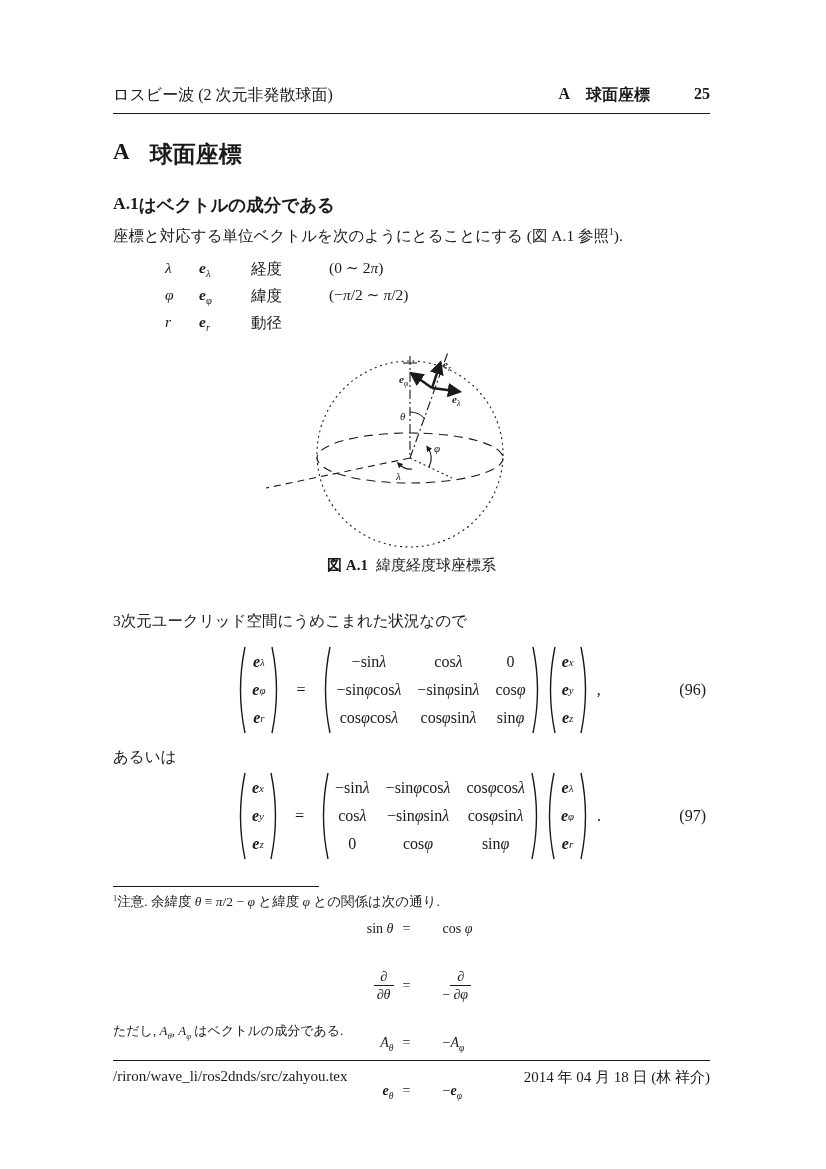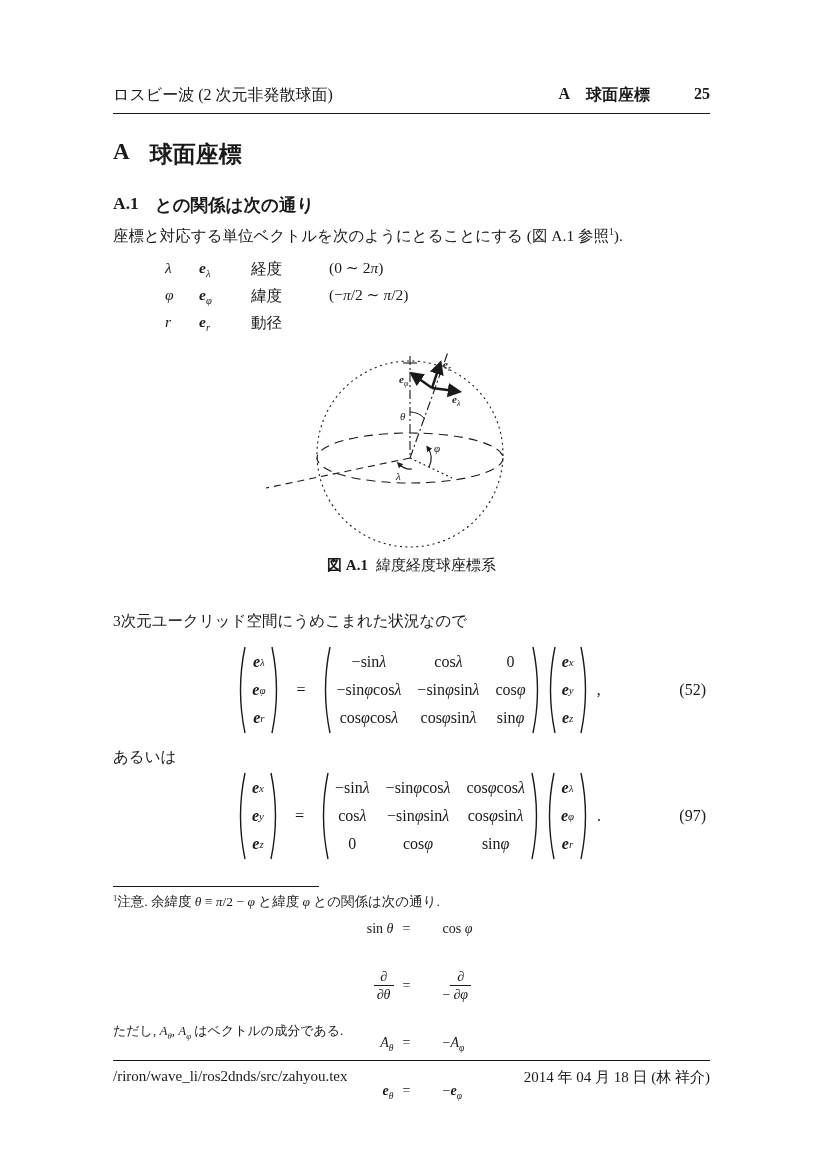--- a/index.html
+++ b/index.html
@@ -12,21 +12,21 @@
   sub{font-size:68%;line-height:0;font-style:italic;}
   sup{font-size:62%;line-height:0;}
 
   .header{position:absolute;left:113px;right:116px;top:85px;display:flex;justify-content:space-between;
           align-items:flex-end;border-bottom:1.5px solid #1a1a1a;padding-bottom:7px;font-size:16px;}
   .header-right{display:flex;align-items:baseline;gap:44px;}
   .header-sec{display:flex;gap:16px;font-weight:bold;}
   .pageno{font-weight:bold;}
 
   .section-title{position:absolute;left:113px;top:139px;font-size:23px;font-weight:bold;display:flex;gap:20px;}
-  .subsection-title{position:absolute;left:113px;top:193px;font-size:17.5px;font-weight:bold;display:flex;gap:16px;}
+  .subsection-title{position:absolute;left:113px;top:193px;font-size:17.5px;font-weight:bold;display:flex;}
   .intro{position:absolute;left:113px;top:226px;right:110px;font-size:15.5px;}
 
   .coord-list{position:absolute;left:165px;top:259px;display:grid;
               grid-template-columns:22px 40px 66px auto;column-gap:12px;row-gap:6px;font-size:15.5px;}
   .coord-list .sym{font-style:italic;}
 
   .figure-wrap{position:absolute;left:262px;top:352px;width:270px;height:200px;}
   .figure-caption{position:absolute;left:113px;right:116px;top:556px;text-align:center;font-size:15px;}
   .figure-caption .cap-label{font-weight:bold;margin-right:8px;}
 
@@ -82,21 +82,21 @@
     </span>
   </div>
 
   <div class="section-title">
     <span>A</span>
     <span>球面座標</span>
   </div>
 
   <div class="subsection-title">
     <span>A.1</span>
-    <span>との関係は次の通り</span>
+    <span>はベクトルの成分である</span>
   </div>
 
   <div class="intro"><span>座標と対応する単位ベクトルを次のようにとることにする (図 A.1 参照</span><sup>1</sup><span>).</span></div>
 
   <div class="coord-list">
     <span class="sym math"><i>λ</i></span>
     <span class="math"><span class="vec">e</span><sub><i>λ</i></sub></span>
     <span>経度</span>
     <span class="math">(0 ∼ 2<i>π</i>)</span>
 
@@ -234,21 +234,21 @@
         <span class="mcell math">
             <span class="vec">e</span>
             <sub>z</sub>
           </span>
       </div>
       <svg class="paren-svg" width="13" height="92" viewBox="0 0 13 92">
           <path d="M2,3 Q11,46 2,89" fill="none" stroke="#1a1a1a" stroke-width="1.4"></path>
         </svg>
       <span class="eq-trail">,</span>
     </div>
-    <span class="eq-number">(52)</span>
+    <span class="eq-number">(96)</span>
   </div>
 
   <div class="para p-or">あるいは</div>
 
   <div class="equation eq97">
     <div class="eq-body">
       <svg class="paren-svg" width="13" height="92" viewBox="0 0 13 92">
           <path d="M11,3 Q2,46 11,89" fill="none" stroke="#1a1a1a" stroke-width="1.4"></path>
         </svg>
       <div class="mat">

